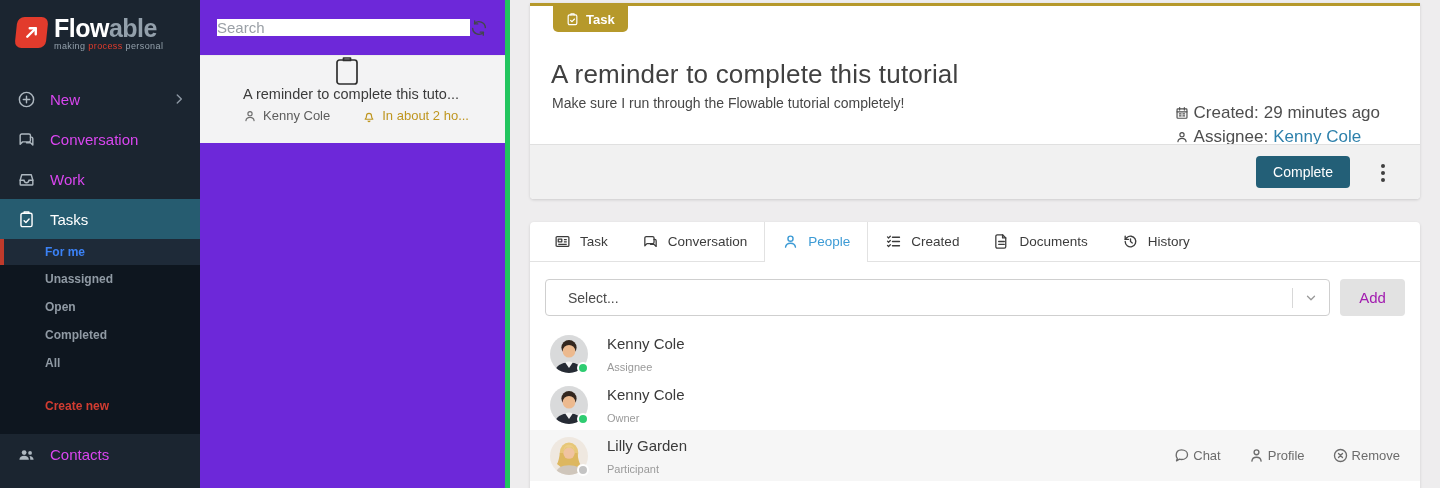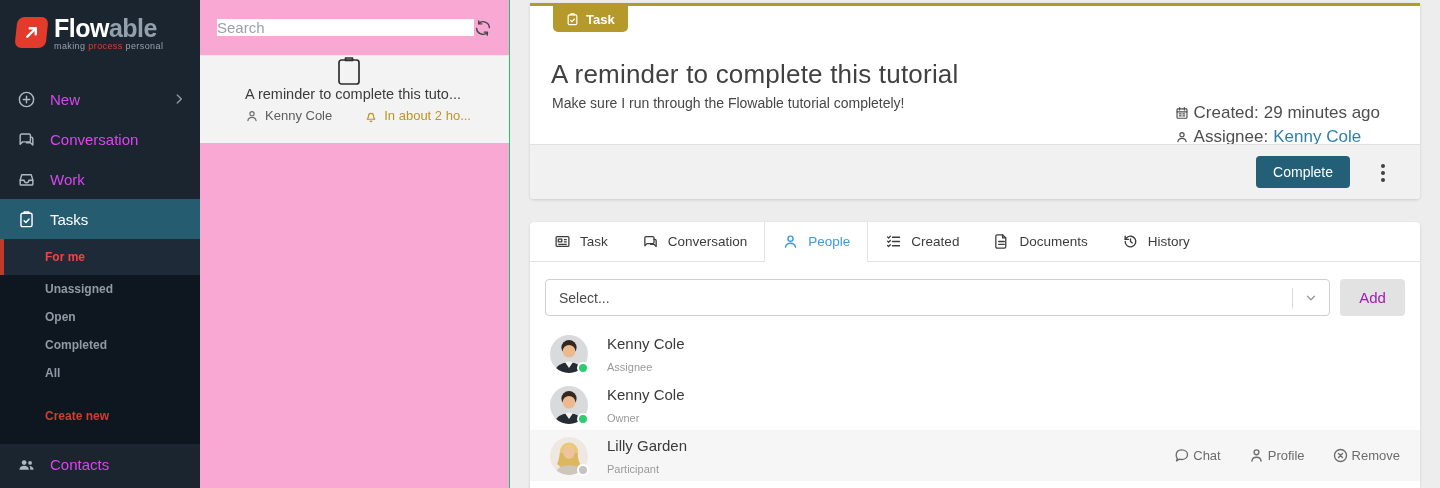--- a/index.html
+++ b/index.html
@@ -24,25 +24,25 @@
   .tagline .accent{color:var(--brand-red);}
   .nav{margin-top:15px;}
   .nav-item{height:40px;display:flex;align-items:center;padding:0 14px 0 17px;font-size:15px;color:#d946ef;cursor:pointer;}
   .nav-item .nicon{width:19px;height:19px;margin-right:14px;color:#aeb8c0;flex:none;}
   .nav-item .nlabel{flex:1;}
   .nav-item .chev{width:14px;height:14px;color:#8d98a3;}
   .nav-item.active{background:var(--sidebar-active-teal);color:#fff;}
   .nav-item.active .nicon{color:#fff;}
   .submenu{background:#0e161f;padding-bottom:14px;}
   .sub-item{height:28px;display:flex;align-items:center;padding-left:45px;font-size:12px;font-weight:bold;color:#909aa4;cursor:pointer;}
-  .sub-item.active{height:36px;background:#1e2a38;color:#ef4444;border-left:4px solid #bf3a2b;padding-left:41px;}
+  .sub-item.active{height:26px;background:#1e2a38;color:#3b82f6;border-left:4px solid #bf3a2b;padding-left:41px;}
   .sub-item.create{color:var(--create-new-red);margin-top:15px;}
 
   
-  .tasklist{width:310px;min-width:310px;height:488px;background:#f9a8d4;border-right:1px solid #22c55e;}
+  .tasklist{width:310px;min-width:310px;height:488px;background:#6d28d9;border-right:5px solid #22c55e;}
   .search-row{height:56px;display:flex;align-items:center;padding:0 17px;border-bottom:1px solid #ebebeb;}
   .search-row input{flex:1;border:none;outline:none;font-size:15px;color:#3c3c3c;font-family:inherit;}
   .search-row input::placeholder{color:#9aa0a6;}
   .refresh{width:18px;height:18px;color:#43474b;cursor:pointer;}
   .task-item{height:87px;background:#f3f3f4;display:flex;align-items:center;padding:0 14px 0 21px;cursor:pointer;flex-direction:column;}
   .clip-icon{width:24px;height:30px;color:#2f2f2f;flex:none;margin-right:18px;}
   .ti-title{font-size:14.5px;color:#3b3b3b;white-space:nowrap;overflow:hidden;}
   .ti-meta{display:flex;align-items:center;margin-top:6px;font-size:13px;color:#5c5c5c;}
   .ti-meta .micon{width:14px;height:14px;color:#6e6e6e;margin-right:6px;}
   .ti-due{display:flex;align-items:center;color:var(--due-warning-gold);margin-left:32px;}
@@ -67,21 +67,21 @@
 
   .card2{margin-top:23px;height:290px;border-radius:4px 4px 0 0;}
   .tabbar{height:40px;display:flex;border-bottom:1px solid #e2e2e2;padding-left:7px;}
   .tab{display:flex;align-items:center;gap:9px;padding:0 17px;font-size:13.5px;color:#3c3c3c;cursor:pointer;position:relative;}
   .tab .ticon{width:17px;height:17px;color:#3c3c3c;}
   .tab.active{color:var(--tab-active-blue);border-left:1px solid #e2e2e2;border-right:1px solid #e2e2e2;}
   .tab.active .ticon{color:var(--tab-active-blue);}
   .tab.active::after{content:"";position:absolute;left:0;right:0;bottom:-1px;height:1px;background:#fff;}
 
   .select-row{display:flex;gap:10px;margin:17px 15px 0 15px;}
-  .select{flex:1;height:37px;border:1px solid #cfcfcf;border-radius:4px;display:flex;align-items:center;padding-left:13px;cursor:pointer;background:#fff;}
+  .select{flex:1;height:37px;border:1px solid #cfcfcf;border-radius:4px;display:flex;align-items:center;padding-left:22px;cursor:pointer;background:#fff;}
   .sel-text{flex:1;font-size:14px;color:#4a4a4a;}
   .sel-div{width:1px;height:20px;background:#d8d8d8;margin-right:11px;}
   .sel-chev{width:14px;height:14px;color:#999;margin-right:11px;}
   .add{width:65px;height:37px;background:#e2e2e2;border:none;border-radius:4px;color:#a21caf;font-size:15px;font-family:inherit;cursor:default;}
 
   .rows{margin-top:12px;}
   .p-row{height:51px;display:flex;align-items:center;padding:0 20px;}
   .p-row.hover{background:#f6f6f6;}
   .avatar{position:relative;width:38px;height:38px;flex:none;margin-right:19px;}
   .avatar .dot{position:absolute;right:-1px;bottom:-1px;width:12px;height:12px;border-radius:50%;border:2px solid #fff;}

